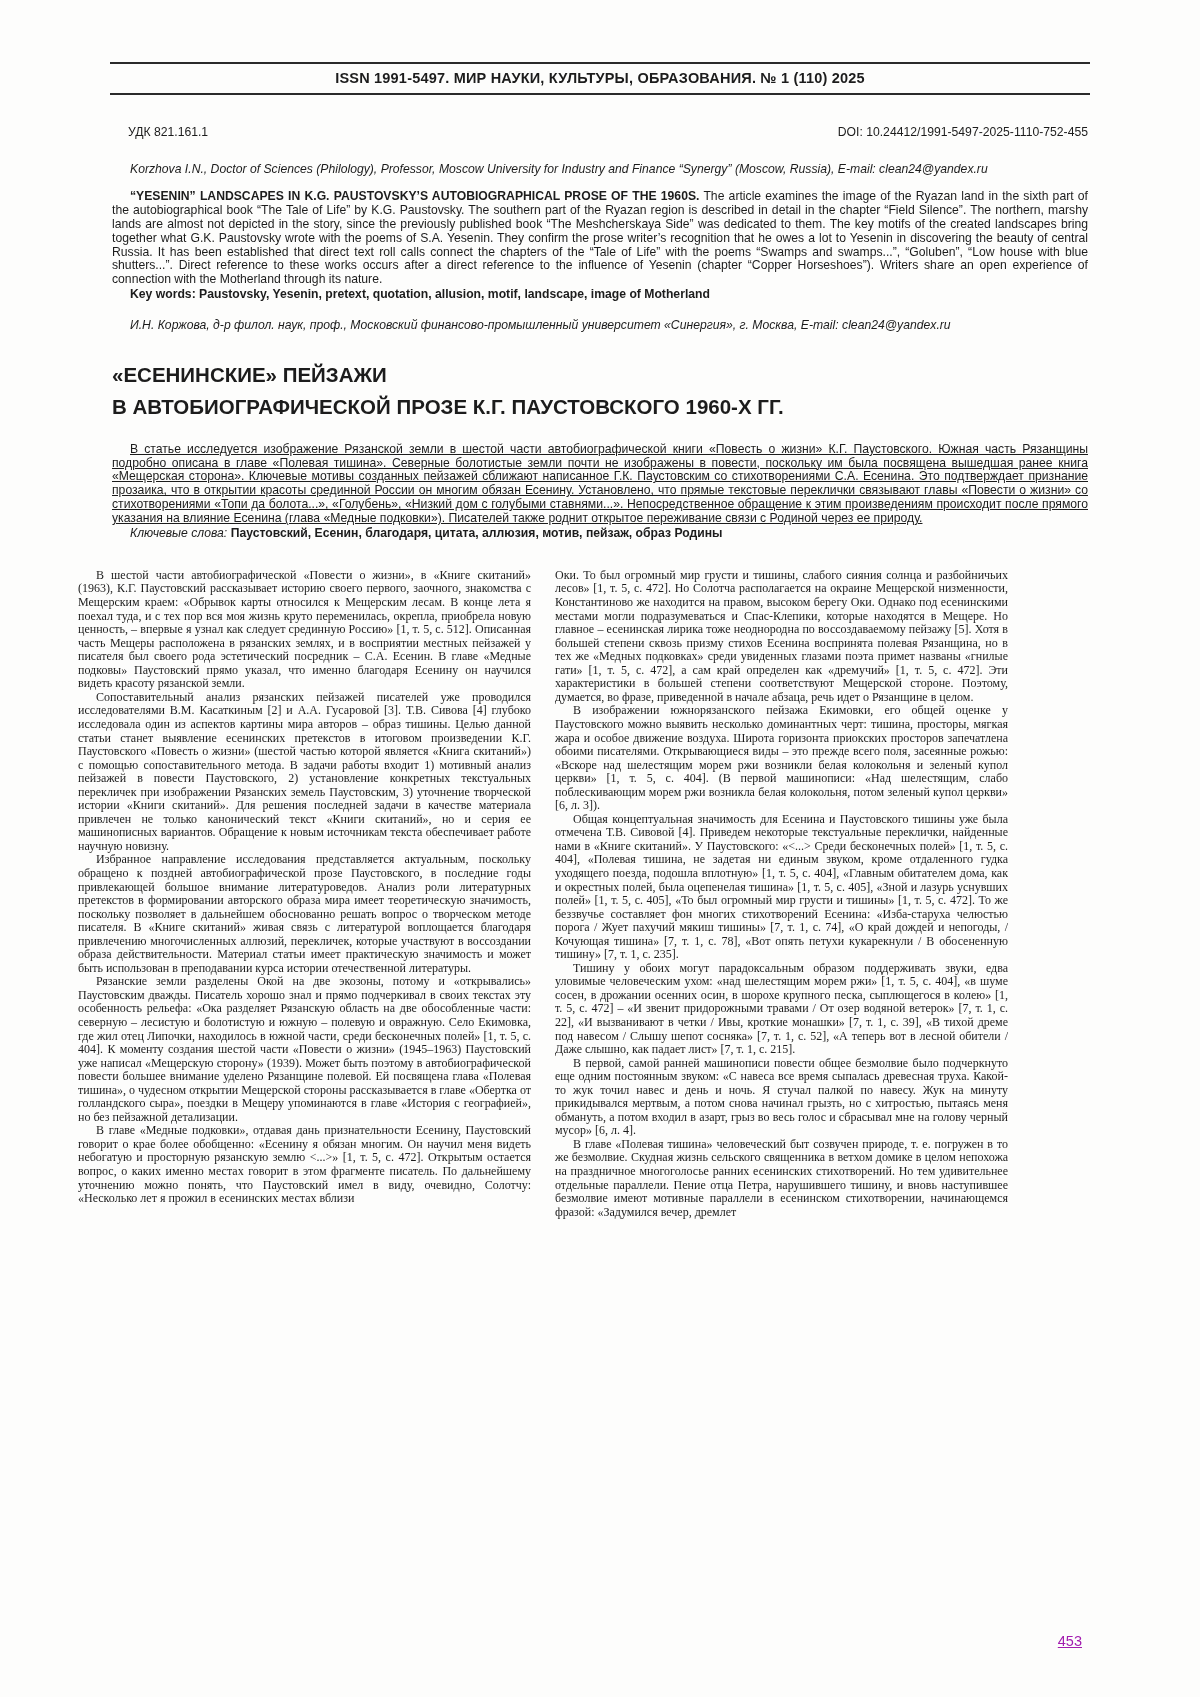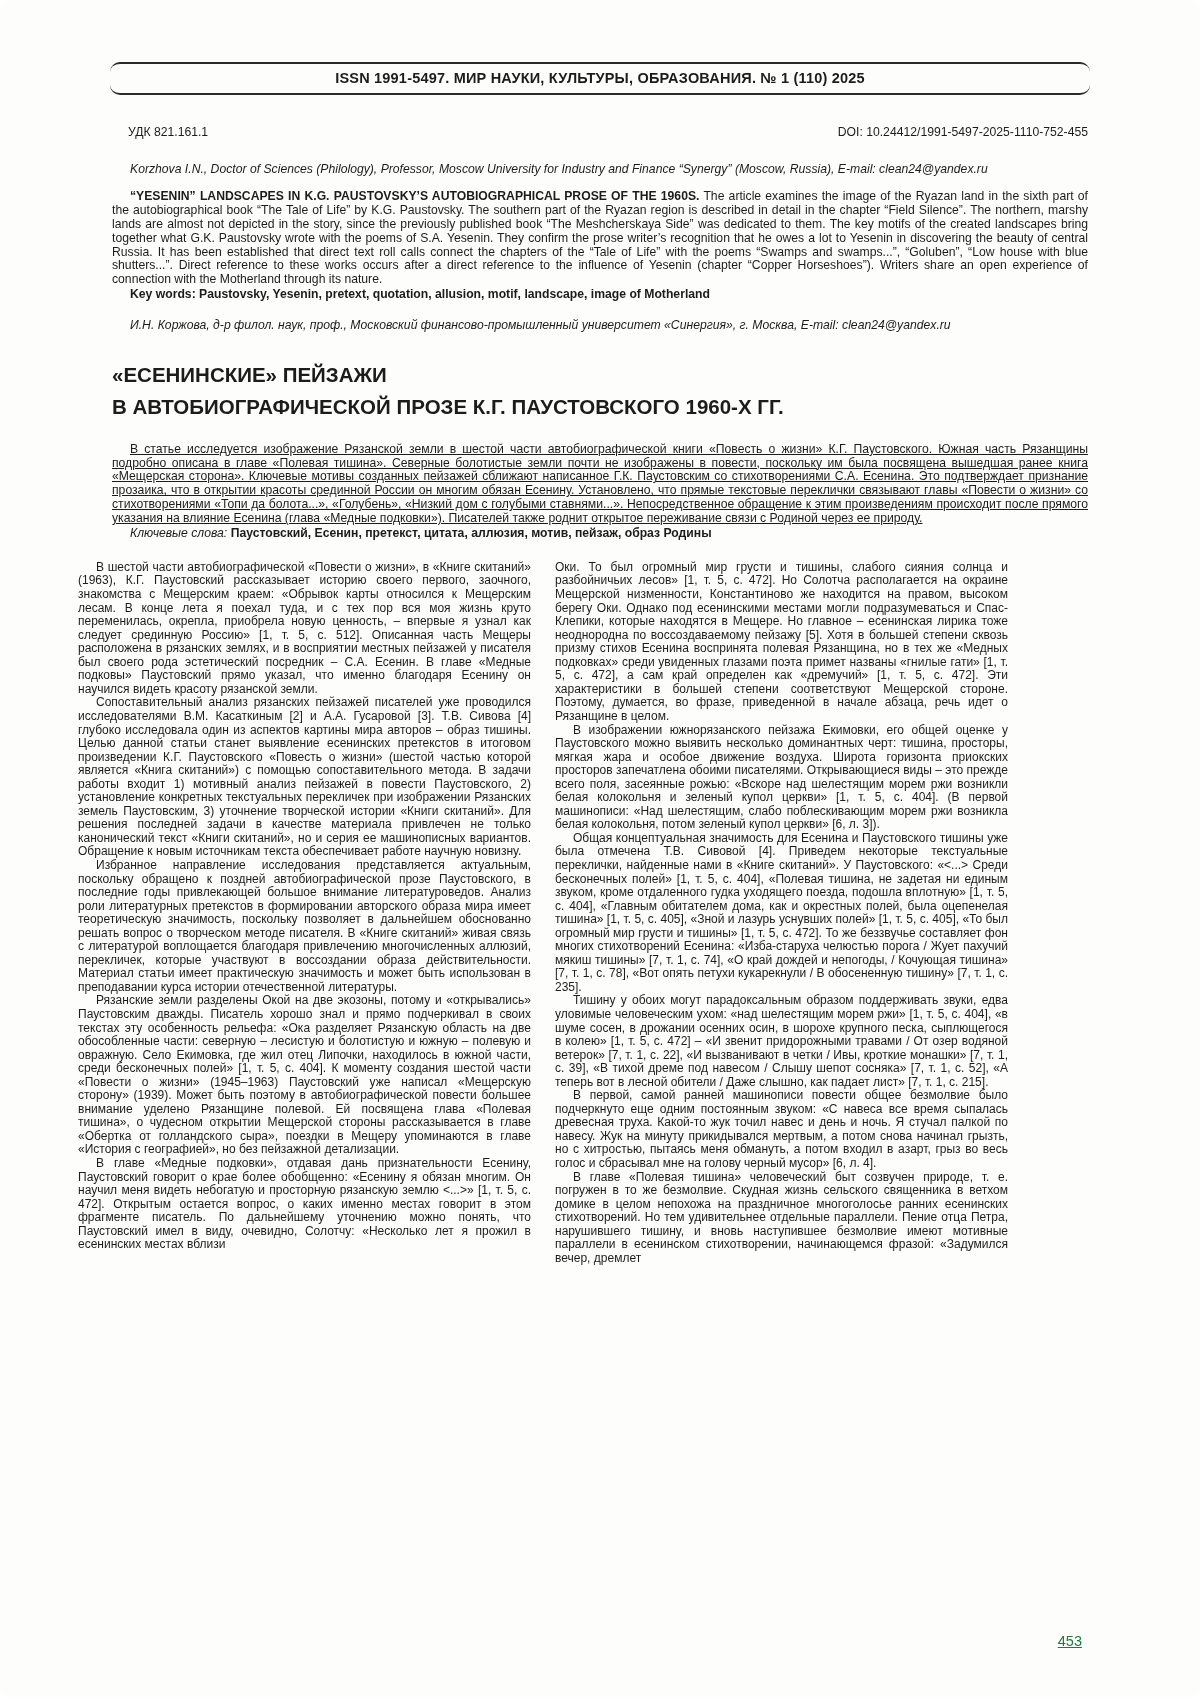--- a/index.html
+++ b/index.html
@@ -1,15 +1,15 @@
 <!DOCTYPE html>
 <html><head>
 <meta charset="utf-8">
 <style>
-  * { margin: 0; padding: 0; box-sizing: border-box; border-radius: 10px; }
+  * { margin: 0; padding: 0; box-sizing: border-box; }
   html, body { background: #ffffff; }
   .page {
     width: 1200px; height: 1697px; margin: 0 auto; position: relative;
     background: #fdfdfc; color: #1c1c1c;
     font-family: "Liberation Sans", sans-serif;
     padding-top: 62px; overflow: hidden;
   }
   .masthead {
     margin: 0 110px; border-top: 2px solid #2b2b2b; border-bottom: 2px solid #2b2b2b;
     padding: 6px 0 7px; text-align: center;
@@ -30,27 +30,27 @@
   .abstract-en { margin-top: 13px; }
   .keywords-en { margin-top: 1px; }
   .author-ru { margin-top: 17px; }
   .article-title {
     margin: 26px 112px 0 112px;
     font-size: 20.5px; font-weight: bold; line-height: 1.55; text-align: left;
   }
   .title-line { display: block; }
   .abstract-ru { margin: 20px 112px 0 112px; text-decoration: underline; }
   .keywords-ru { margin: 1px 112px 0 112px; }
-  .body-cols { display: flex; gap: 24px; margin: 20px 0 0 78px; width: 930px; }
+  .body-cols { display: flex; gap: 24px; margin: 28px 0 0 78px; width: 930px; font-family: Liberation Serif, serif; }
   .col { width: 453px; font-size: 12px; line-height: 1.13; text-align: justify; }
   .col p { text-indent: 18px; }
   .col p.no-indent { text-indent: 0; }
   .page-number {
     position: absolute; right: 118px; bottom: 48px;
-    font-size: 14.5px; color: #15803d; text-decoration: underline;
+    font-size: 14.5px; color: #a21caf; text-decoration: underline;
   }
 </style>
 </head>
 <body>
 
 <div class="page">
 
   <header class="masthead">
     <div class="masthead-text">ISSN 1991-5497. МИР НАУКИ, КУЛЬТУРЫ, ОБРАЗОВАНИЯ. № 1 (110) 2025</div>
   </header>
@@ -70,21 +70,21 @@
     <p class="fm author-ru indent"><span class="bi">И.Н. Коржова</span><span class="i">, д-р филол. наук, проф., Московский финансово-промышленный университет «Синергия», г. Москва, E-mail: clean24@yandex.ru</span></p>
   </section>
 
   <h1 class="article-title">
     <span class="title-line">«ЕСЕНИНСКИЕ» ПЕЙЗАЖИ</span>
     <span class="title-line">В АВТОБИОГРАФИЧЕСКОЙ ПРОЗЕ К.Г. ПАУСТОВСКОГО 1960-Х ГГ.</span>
   </h1>
 
   <section>
     <p class="fm abstract-ru justify indent">В статье исследуется изображение Рязанской земли в шестой части автобиографической книги «Повесть о жизни» К.Г. Паустовского. Южная часть Рязанщины подробно описана в главе «Полевая тишина». Северные болотистые земли почти не изображены в повести, поскольку им была посвящена вышедшая ранее книга «Мещерская сторона». Ключевые мотивы созданных пейзажей сближают написанное Г.К. Паустовским со стихотворениями С.А. Есенина. Это подтверждает признание прозаика, что в открытии красоты срединной России он многим обязан Есенину. Установлено, что прямые текстовые переклички связывают главы «Повести о жизни» со стихотворениями «Топи да болота...», «Голубень», «Низкий дом с голубыми ставнями...». Непосредственное обращение к этим произведениям происходит после прямого указания на влияние Есенина (глава «Медные подковки»). Писателей также роднит открытое переживание связи с Родиной через ее природу.</p>
-    <p class="fm keywords-ru indent"><span class="i">Ключевые слова:</span><span class="b"> Паустовский, Есенин, претекст, цитата, аллюзия, мотив, пейзаж, образ Родины</span></p>
+    <p class="fm keywords-ru indent"><span class="i">Ключевые слова:</span><span class="b"> Паустовский, Есенин, благодаря, цитата, аллюзия, мотив, пейзаж, образ Родины</span></p>
   </section>
 
   <section class="body-cols">
     <div class="col">
       <p>В шестой части автобиографической «Повести о жизни», в «Книге скитаний» (1963), К.Г. Паустовский рассказывает историю своего первого, заочного, знакомства с Мещерским краем: «Обрывок карты относился к Мещерским лесам. В конце лета я поехал туда, и с тех пор вся моя жизнь круто переменилась, окрепла, приобрела новую ценность, – впервые я узнал как следует срединную Россию» [1, т. 5, с. 512]. Описанная часть Мещеры расположена в рязанских землях, и в восприятии местных пейзажей у писателя был своего рода эстетический посредник – С.А. Есенин. В главе «Медные подковы» Паустовский прямо указал, что именно благодаря Есенину он научился видеть красоту рязанской земли.</p>
       <p>Сопоставительный анализ рязанских пейзажей писателей уже проводился исследователями В.М. Касаткиным [2] и А.А. Гусаровой [3]. Т.В. Сивова [4] глубоко исследовала один из аспектов картины мира авторов – образ тишины. Целью данной статьи станет выявление есенинских претекстов в итоговом произведении К.Г. Паустовского «Повесть о жизни» (шестой частью которой является «Книга скитаний») с помощью сопоставительного метода. В задачи работы входит 1) мотивный анализ пейзажей в повести Паустовского, 2) установление конкретных текстуальных перекличек при изображении Рязанских земель Паустовским, 3) уточнение творческой истории «Книги скитаний». Для решения последней задачи в качестве материала привлечен не только канонический текст «Книги скитаний», но и серия ее машинописных вариантов. Обращение к новым источникам текста обеспечивает работе научную новизну.</p>
       <p>Избранное направление исследования представляется актуальным, поскольку обращено к поздней автобиографической прозе Паустовского, в последние годы привлекающей большое внимание литературоведов. Анализ роли литературных претекстов в формировании авторского образа мира имеет теоретическую значимость, поскольку позволяет в дальнейшем обоснованно решать вопрос о творческом методе писателя. В «Книге скитаний» живая связь с литературой воплощается благодаря привлечению многочисленных аллюзий, перекличек, которые участвуют в воссоздании образа действительности. Материал статьи имеет практическую значимость и может быть использован в преподавании курса истории отечественной литературы.</p>
       <p>Рязанские земли разделены Окой на две экозоны, потому и «открывались» Паустовским дважды. Писатель хорошо знал и прямо подчеркивал в своих текстах эту особенность рельефа: «Ока разделяет Рязанскую область на две обособленные части: северную – лесистую и болотистую и южную – полевую и овражную. Село Екимовка, где жил отец Липочки, находилось в южной части, среди бесконечных полей» [1, т. 5, с. 404]. К моменту создания шестой части «Повести о жизни» (1945–1963) Паустовский уже написал «Мещерскую сторону» (1939). Может быть поэтому в автобиографической повести большее внимание уделено Рязанщине полевой. Ей посвящена глава «Полевая тишина», о чудесном открытии Мещерской стороны рассказывается в главе «Обертка от голландского сыра», поездки в Мещеру упоминаются в главе «История с географией», но без пейзажной детализации.</p>
       <p>В главе «Медные подковки», отдавая дань признательности Есенину, Паустовский говорит о крае более обобщенно: «Есенину я обязан многим. Он научил меня видеть небогатую и просторную рязанскую землю &lt;...&gt;» [1, т. 5, с. 472]. Открытым остается вопрос, о каких именно местах говорит в этом фрагменте писатель. По дальнейшему уточнению можно понять, что Паустовский имел в виду, очевидно, Солотчу: «Несколько лет я прожил в есенинских местах вблизи</p>
     </div>

